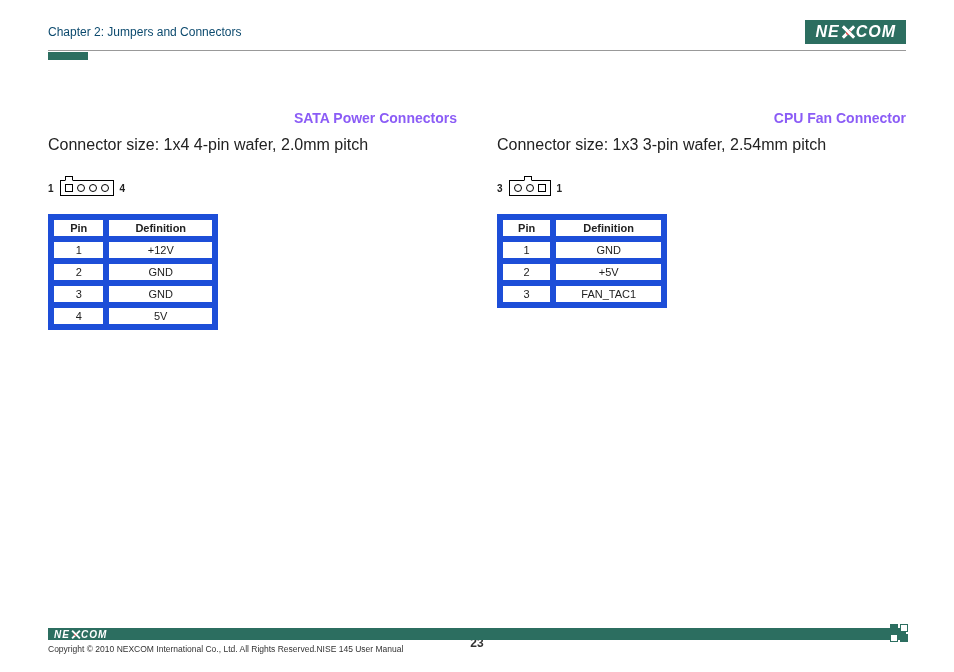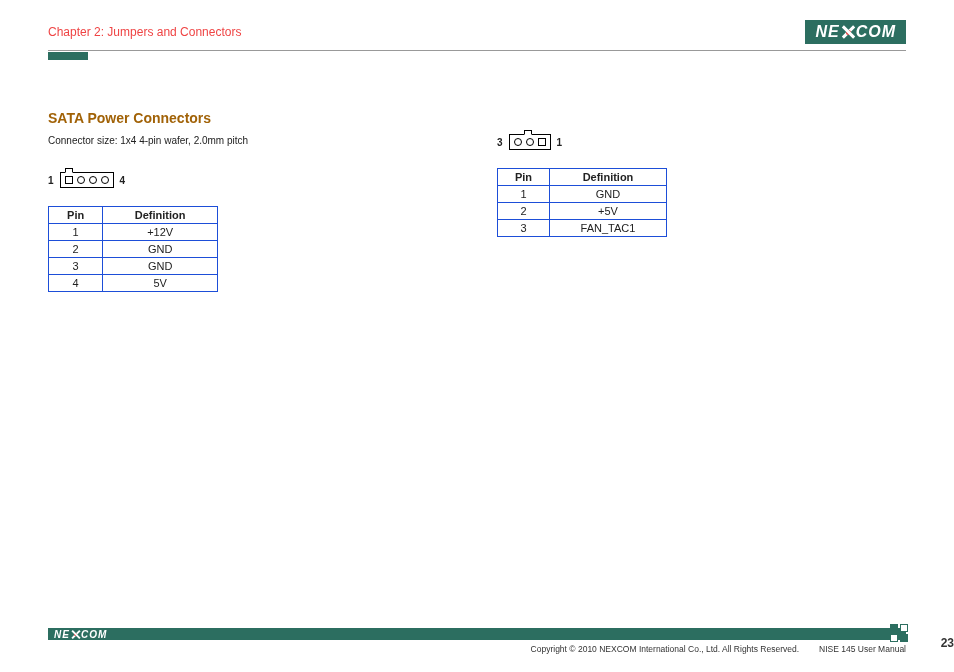--- a/index.html
+++ b/index.html
@@ -16,21 +16,21 @@
   }
   .header {
     display: flex;
     justify-content: space-between;
     align-items: center;
     border-bottom: 1px solid #999;
     padding-bottom: 6px;
   }
   .chapter {
     font-size: 12px;
-    color: #ef4444;
+    color: #0c4a6e;
   }
   .logo-box {
     background: #2c6e60;
     padding: 2px 10px;
     display: flex;
     align-items: center;
     height: 24px;
   }
   .logo-text {
     font-family: Arial, sans-serif;
@@ -71,25 +71,26 @@
     display: flex;
     gap: 40px;
     margin-top: 50px;
   }
   .col {
     flex: 1;
   }
   .section-title {
     font-weight: bold;
     font-size: 14px;
-    color: #a16207;
+    color: #8b5cf6;
     margin-bottom: 8px;
+    text-align: right;
   }
   .desc {
-    font-size: 10px;
+    font-size: 16px;
     line-height: 1.4;
     color: #222;
   }
   .connector-graphic {
     margin: 24px 0 18px 0;
     display: flex;
     align-items: center;
     gap: 6px;
     font-size: 10px;
     font-weight: bold;
@@ -118,21 +119,21 @@
     border: 1px solid #000;
     border-bottom: 1px solid #fff;
     background: #fff;
   }
   table.pins {
     border-collapse: collapse;
     font-size: 11px;
     width: 170px;
   }
   table.pins th, table.pins td {
-    border: 1px solid #1d4ed8;
+    border: 6px solid #1d4ed8;
     padding: 2px 6px;
     text-align: center;
     font-weight: normal;
   }
   table.pins th {
     font-weight: bold;
   }
   .footer {
     position: absolute;
     left: 48px; right: 48px;
@@ -164,31 +165,30 @@
     display: grid;
     grid-template-columns: repeat(2,8px);
     grid-template-rows: repeat(2,8px);
     gap: 2px;
   }
   .fs { width:8px; height:8px; }
   .fs.a { background:#2c6e60; }
   .fs.b { background:#fff; border:1px solid #2c6e60; }
   .footer-text {
     display: flex;
-    justify-content: flex-end;
+    justify-content: flex-start;
     font-size: 8.5px;
     color: #333;
     margin-top: 4px;
-    gap: 20px;
   }
   .footer-page {
     position: absolute;
     left: 0; right: 0;
     bottom: 22px;
-    text-align: right;
+    text-align: center;
     font-size: 12px;
     font-weight: bold;
     color: #333;
   }
 </style>
 </head>
 <body>
 
 <div class="page">
 
@@ -244,20 +244,22 @@
             </tr>
         <tr>
               <td>4</td>
               <td>5V</td>
             </tr>
       </tbody>
         </table>
     </div>
 
     <div class="col">
+      <div class="section-title">CPU Fan Connector</div>
+      <div class="desc">Connector size: 1x3 3-pin wafer, 2.54mm pitch</div>
 
       <div class="connector-graphic">
         <span>3</span>
         <span class="connector-body">
           <span class="notch" style="left:14px;"></span>
           <span class="pin-circle"></span>
           <span class="pin-circle"></span>
           <span class="pin-square"></span>
         </span>
         <span>1</span>

